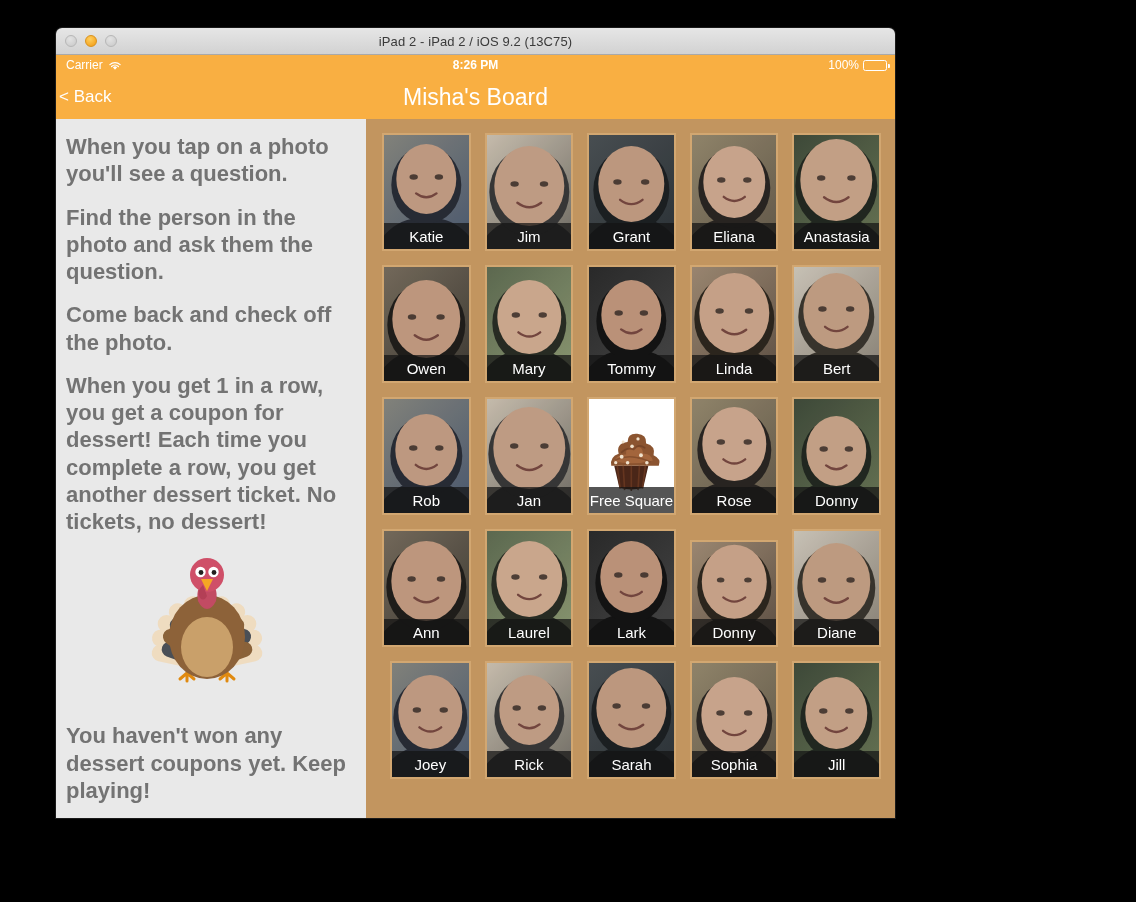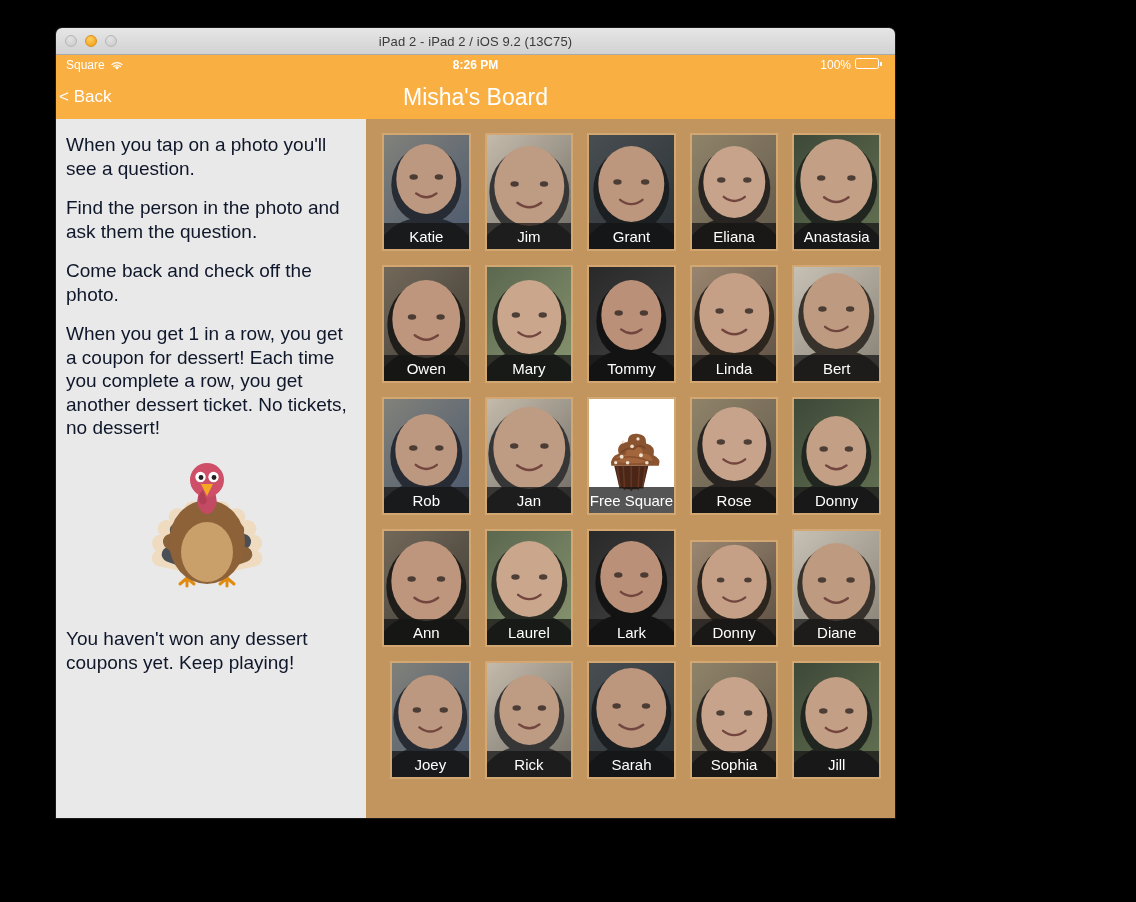--- a/index.html
+++ b/index.html
@@ -87,22 +87,23 @@
     gap: 5px;
   }
   #status-center {
     width: 100%;
     text-align: center;
     font-size: 12px;
     font-weight: bold;
   }
   #status-right {
     position: absolute;
-    right: 16px;
+    right: 8px;
     display: flex;
+    align-items: center;
     gap: 4px;
     font-size: 12px;
   }
   .wifi-icon { display: block; }
   .battery {
     width: 24px;
     height: 11px;
     border: 1px solid #ffffff;
     border-radius: 2.5px;
     position: relative;
@@ -158,23 +159,24 @@
   }
   #sidebar {
     width: 310px;
     background: #e9e9e9;
     padding: 14px 18px 0 10px;
     box-sizing: border-box;
     flex: 0 0 310px;
   }
   #sidebar p {
     margin: 0 0 16px 0;
-    font-size: 19px;
+    font-size: 22px;
     line-height: 1.24;
-    color: #0f172a;
+    color: #737373;
+    font-weight: bold;
   }
   #turkey-wrap {
     margin: 14px 0 26px 0;
     display: flex;
     justify-content: center;
   }
   #won-text {
     font-size: 19px;
     line-height: 1.24;
     color: #1a1a1a;
@@ -233,21 +235,21 @@
     <div id="traffic-lights">
       <span class="light gray"></span>
       <span class="light amber"></span>
       <span class="light gray"></span>
     </div>
     <div id="titlebar-title">iPad 2 - iPad 2 / iOS 9.2 (13C75)</div>
   </div>
 
   <div id="status-bar">
     <div id="status-left">
-      <span>Square</span>
+      <span>Carrier</span>
       <span>
         <svg class="wifi-icon" width="14" height="11" viewBox="0 0 14 11">
           <path d="M7 9.8 L4.85 7.3 a3.2 3.2 0 0 1 4.3 0 Z" fill="#fff"></path>
           <path d="M1.9 4.6 a7.4 7.4 0 0 1 10.2 0" stroke="#fff" stroke-width="1.3" fill="none" stroke-linecap="round"></path>
           <path d="M3.6 6.5 a5 5 0 0 1 6.8 0" stroke="#fff" stroke-width="1.3" fill="none" stroke-linecap="round"></path>
         </svg>
       </span>
     </div>
     <div id="status-center">8:26 PM</div>
     <div id="status-right">

